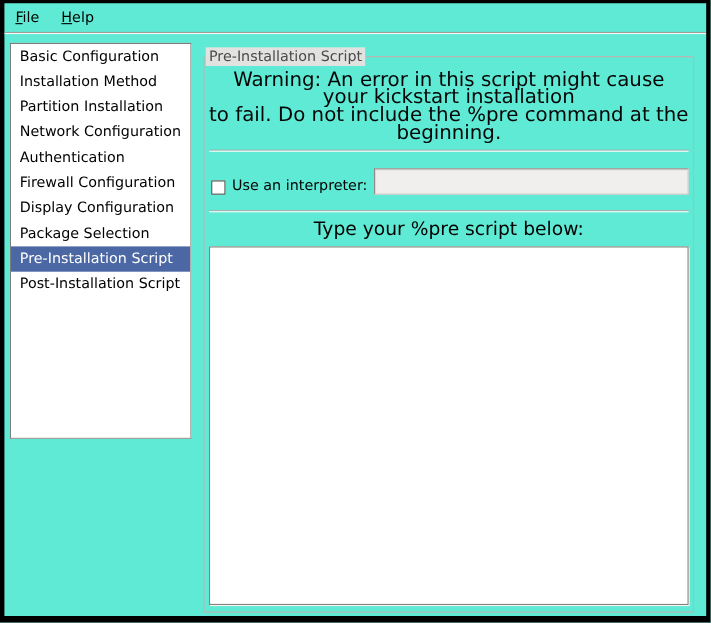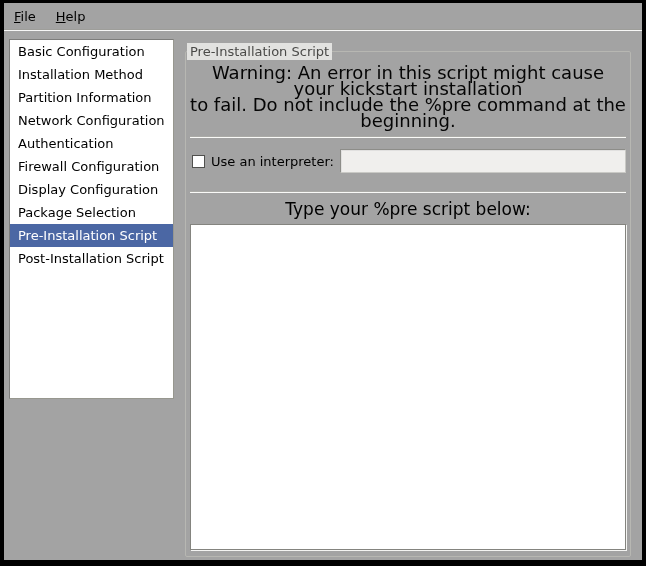--- a/index.html
+++ b/index.html
@@ -2,21 +2,21 @@
 <html><head>
 <meta charset="utf-8">
 <style>
   * { margin: 0; padding: 0; box-sizing: border-box; }
   html, body { background: #555; }
   body { font-family: "DejaVu Sans", "Liberation Sans", sans-serif; }
 
   .window {
     position: relative;
     width: 646px; height: 566px;
-    background: #a3a3a3;
+    background: #5eead4;
     border: solid #000;
     border-width: 3px 4px 6px 4px;
     overflow: hidden;
   }
 
   
   .menubar {
     height: 27px;
     display: flex;
     align-items: center;
@@ -102,21 +102,21 @@
 
   .separator {
     margin: 7px 1px 0 1px;
     height: 2px;
     border-top: 1px solid #ababa7;
     border-bottom: 1px solid #fafaf8;
   }
 
   .interp-row {
     display: flex;
-    align-items: center;
+    align-items: flex-end;
     margin: 7px 1px;
     height: 32px;
   }
   .checkbox {
     appearance: none;
     -webkit-appearance: none;
     width: 13px; height: 13px;
     background: #fff;
     border: 1px solid #50504e;
     margin: 0 6px 0 2px;
@@ -171,21 +171,21 @@
     <span class="menu-item">File</span>
     <span class="menu-item">Help</span>
   </div>
   <div class="menubar-shine"></div>
 
   <div class="main">
 
     <div class="sidebar">
       <div class="list-item">Basic Configuration</div>
       <div class="list-item">Installation Method</div>
-      <div class="list-item">Partition Information</div>
+      <div class="list-item">Partition Installation</div>
       <div class="list-item">Network Configuration</div>
       <div class="list-item">Authentication</div>
       <div class="list-item">Firewall Configuration</div>
       <div class="list-item">Display Configuration</div>
       <div class="list-item">Package Selection</div>
       <div class="list-item selected">Pre-Installation Script</div>
       <div class="list-item">Post-Installation Script</div>
     </div>
 
     <div class="panel">

